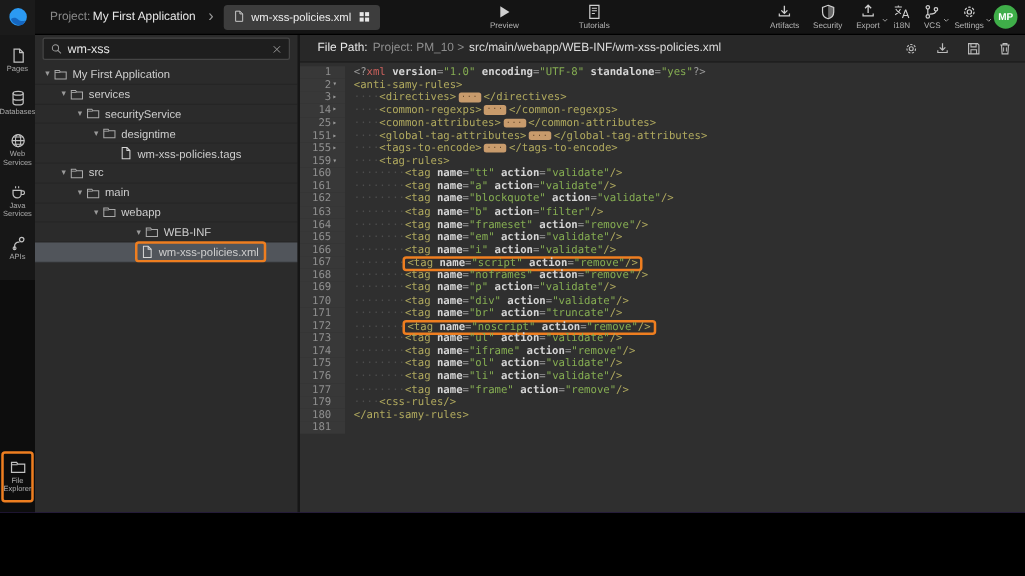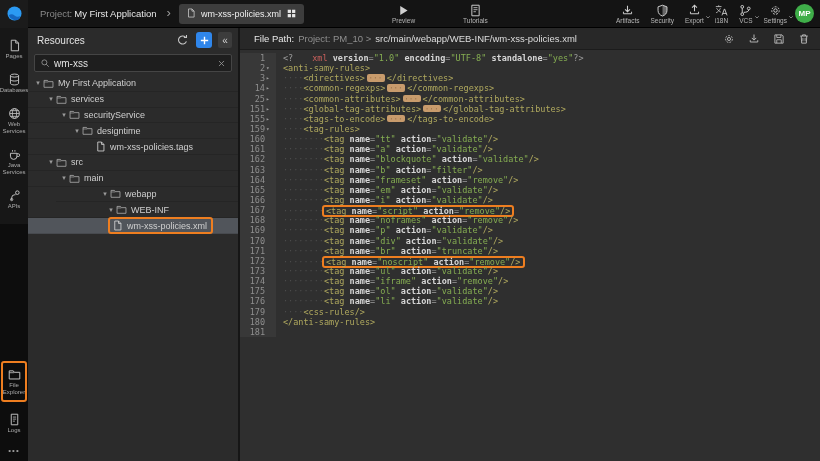--- a/index.html
+++ b/index.html
@@ -1,17 +1,17 @@
 <!DOCTYPE html>
 <html><head>
 <meta charset="utf-8">
 <style>
   * { margin:0; padding:0; box-sizing:border-box; }
   html,body { background:#000; }
-  .app{ position:relative; width:820px; height:461px; overflow:hidden;
+  .app{ position:relative; width:820px; height:410px; overflow:hidden;
         font-family:"Liberation Sans", sans-serif; background:#8b5cf6; color:#ddd; }
 
   
   .topbar{ height:28px; background:#141414; display:flex; align-items:center; border-bottom:1px solid #000; }
   .logo{ width:28px; height:28px; display:flex; align-items:center; justify-content:center; background:#1b1b1b; }
   .logo svg{ width:17px; height:17px; }
   .proj{ margin-left:12px; font-size:9.5px; white-space:nowrap; }
   .plabel{ color:#8a8a8a; }
   .pname{ color:#e8e8e8; margin-left:2px; }
   .chev{ color:#9a9a9a; font-size:13px; margin:0 8px 2px 10px; }
@@ -82,21 +82,21 @@
   .cl{ display:flex; height:10.15px; line-height:10.15px; }
   .gut{ width:36px; background:#383838; color:#8f8f8f; text-align:right; padding-right:3px; flex-shrink:0;
         display:flex; justify-content:flex-end; align-items:center; gap:1px; }
   .gut .fold{ width:7px; font-size:6px; color:#9a9a9a; text-align:left; }
   .ctext{ padding-left:7px; white-space:pre; }
   .ind{ color:#4d4d4d; letter-spacing:0; }
   .tg{ color:#b0a95e; }
   .at{ color:#d6d6d6; font-weight:bold; }
   .pl{ color:#9c9c9c; }
   .st{ color:#85ad52; }
-  .pi{ color:#c9605c;margin-left:19px; }
+  .pi{ color:#c9605c; }
   .fd{ display:inline-block; background:#c89b6c; color:#5f4328; border-radius:2px; padding:0 2px; margin:0 2px;
        font-size:6px; line-height:7.5px; vertical-align:1px; letter-spacing:1px; }
   .hlbox{ display:inline-block; border:2px solid #ee7e20; border-radius:3px; padding:0 2px; margin-left:-2px;
           line-height:8px; }
 </style>
 </head>
 <body>
 
 <div class="app">
 
@@ -253,37 +253,20 @@
                   <path d="M6 5h4M6 7.5h4M6 10h2.5" stroke="currentColor" stroke-width="1"></path>
                 </svg></span>
               <span class="sb-label">Logs</span>
             </div>
           </div>
         <div class="sb-more">•••</div>
       </div>
     </nav>
 
     <aside class="resources">
-      <div class="res-head">
-        <span class="res-title">Resources</span>
-        <span class="res-actions">
-          <span class="res-btn">
-              <span class="icn"><svg viewBox="0 0 16 16">
-                  <path d="M12.8 9A5 5 0 1111.6 3.8" fill="none" stroke="currentColor" stroke-width="1.3"></path>
-                  <path d="M12.9 1.2v3.2H9.7" fill="none" stroke="currentColor" stroke-width="1.3"></path>
-                </svg></span>
-            </span>
-          <span class="res-btn plus">
-              <span class="icn"><svg viewBox="0 0 16 16">
-                  <path d="M8 3.5v9M3.5 8h9" stroke="currentColor" stroke-width="1.7"></path>
-                </svg></span>
-            </span>
-          <span class="res-btn collapse">«</span>
-        </span>
-      </div>
       <div class="searchbox">
         <span class="icn"><svg viewBox="0 0 16 16">
               <circle cx="7" cy="7" r="4" fill="none" stroke="currentColor" stroke-width="1.3"></circle>
               <path d="M10 10l4 4" stroke="currentColor" stroke-width="1.3"></path>
             </svg></span>
         <input type="text" value="wm-xss" style="">
         <span class="icn" style="width:9px;height:9px"><svg viewBox="0 0 16 16">
               <path d="M3.5 3.5l9 9M12.5 3.5l-9 9" stroke="currentColor" stroke-width="1.4"></path>
             </svg></span>
       </div>
@@ -337,21 +320,21 @@
             <span class="tlabel">src</span>
           </div>
           <div class="trow" style="padding-left: 31px;">
             <span class="arrow">▾</span>
             <span class="icn"><svg viewBox="0 0 16 16">
                 <path d="M1.5 13.5v-10h5l1.2 1.8h6.8v8.2z" fill="none" stroke="currentColor" stroke-width="1.2"></path>
                 <path d="M1.5 5.8h6" stroke="currentColor" stroke-width="1"></path>
               </svg></span>
             <span class="tlabel">main</span>
           </div>
-          <div class="trow" style="padding-left: 44px; margin-left: 28px;">
+          <div class="trow" style="padding-left: 44px;">
             <span class="arrow">▾</span>
             <span class="icn"><svg viewBox="0 0 16 16">
                 <path d="M1.5 13.5v-10h5l1.2 1.8h6.8v8.2z" fill="none" stroke="currentColor" stroke-width="1.2"></path>
                 <path d="M1.5 5.8h6" stroke="currentColor" stroke-width="1"></path>
               </svg></span>
             <span class="tlabel">webapp</span>
           </div>
           <div class="trow" style="padding-left: 78px;">
             <span class="arrow">▾</span>
             <span class="icn"><svg viewBox="0 0 16 16">
@@ -569,20 +552,27 @@
           </div>
           <div class="cl">
             <div class="gut">
               <span>176</span>
               <span class="fold"></span>
             </div>
             <div class="ctext"><span class="ind">········</span><span class="tg">&lt;tag</span><span class="at"> name</span><span class="pl">=</span><span class="st">"li"</span><span class="at"> action</span><span class="pl">=</span><span class="st">"validate"</span><span class="tg">/&gt;</span></div>
           </div>
           <div class="cl">
             <div class="gut">
+              <span>177</span>
+              <span class="fold"></span>
+            </div>
+            <div class="ctext"><span class="ind">········</span><span class="tg">&lt;tag</span><span class="at"> name</span><span class="pl">=</span><span class="st">"frame"</span><span class="at"> action</span><span class="pl">=</span><span class="st">"remove"</span><span class="tg">/&gt;</span></div>
+          </div>
+          <div class="cl">
+            <div class="gut">
               <span>179</span>
               <span class="fold"></span>
             </div>
             <div class="ctext"><span class="ind">····</span><span class="tg">&lt;css-rules/&gt;</span></div>
           </div>
           <div class="cl">
             <div class="gut">
               <span>180</span>
               <span class="fold"></span>
             </div>

